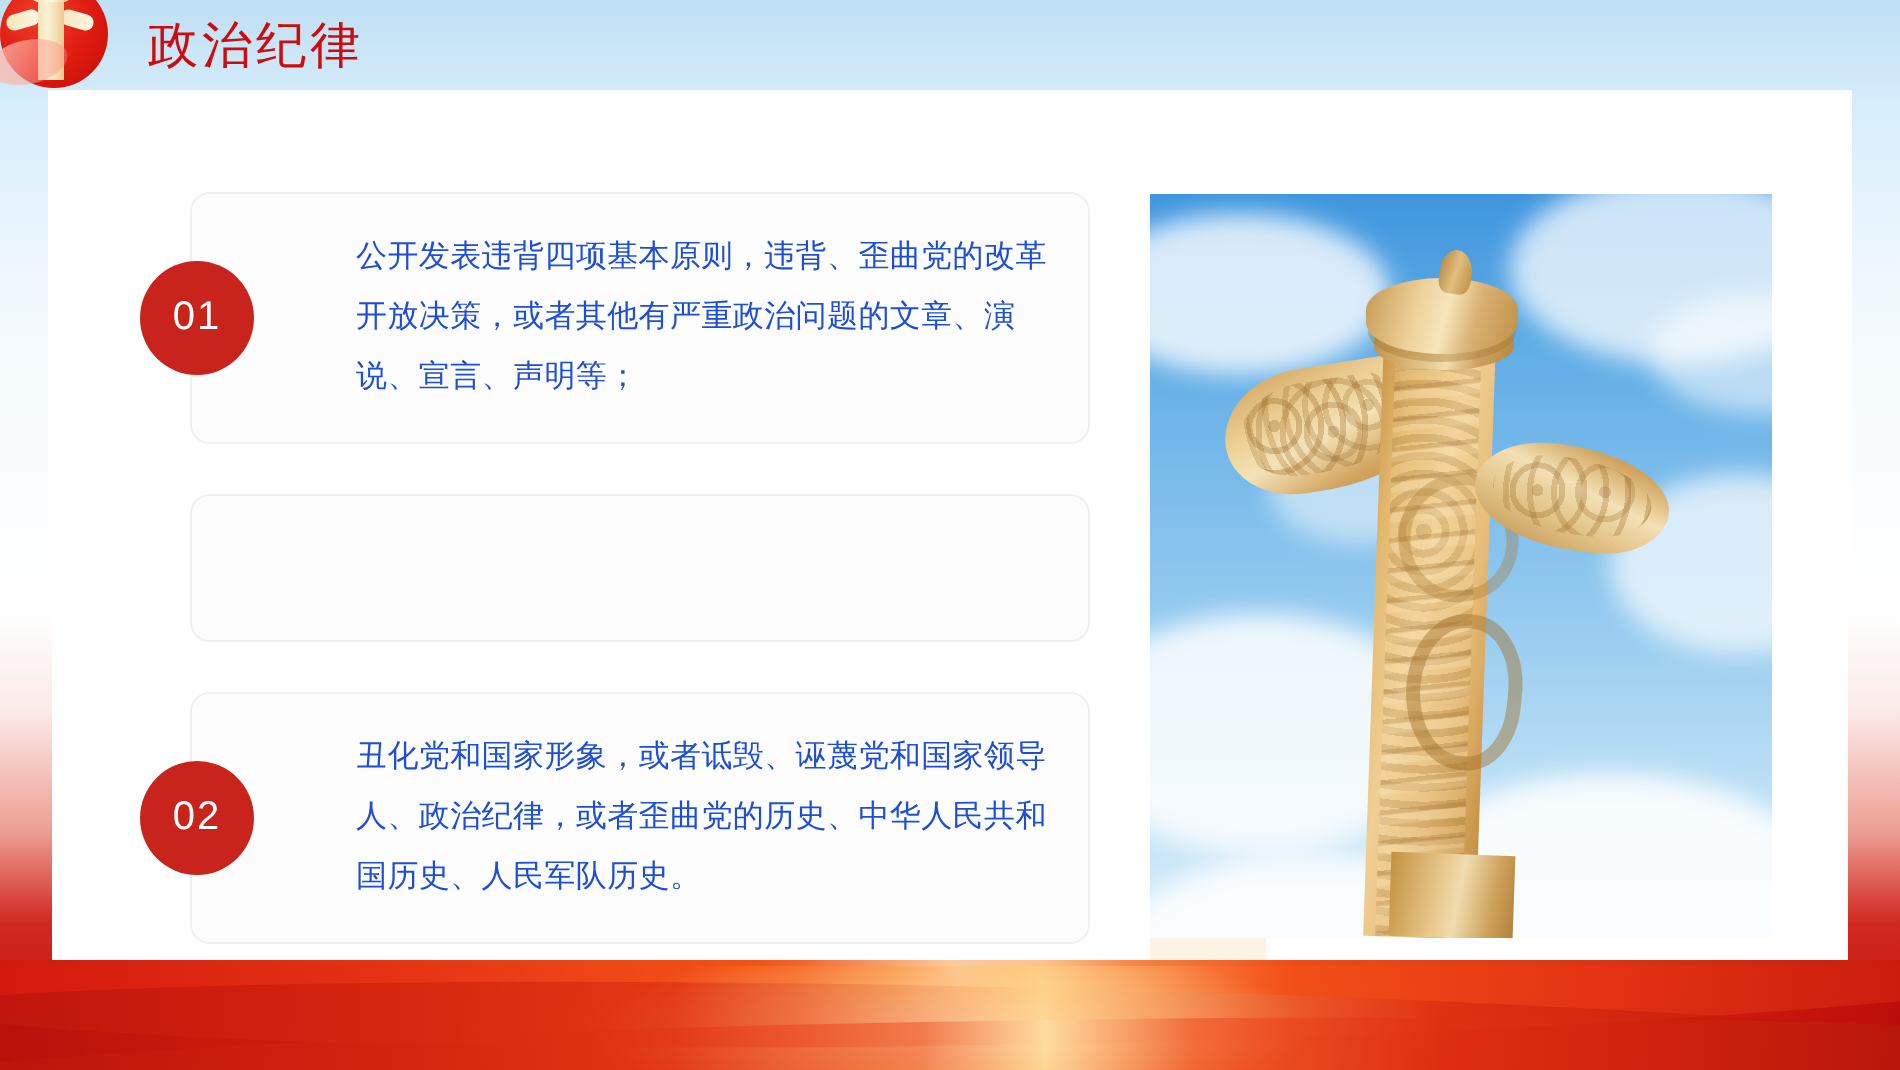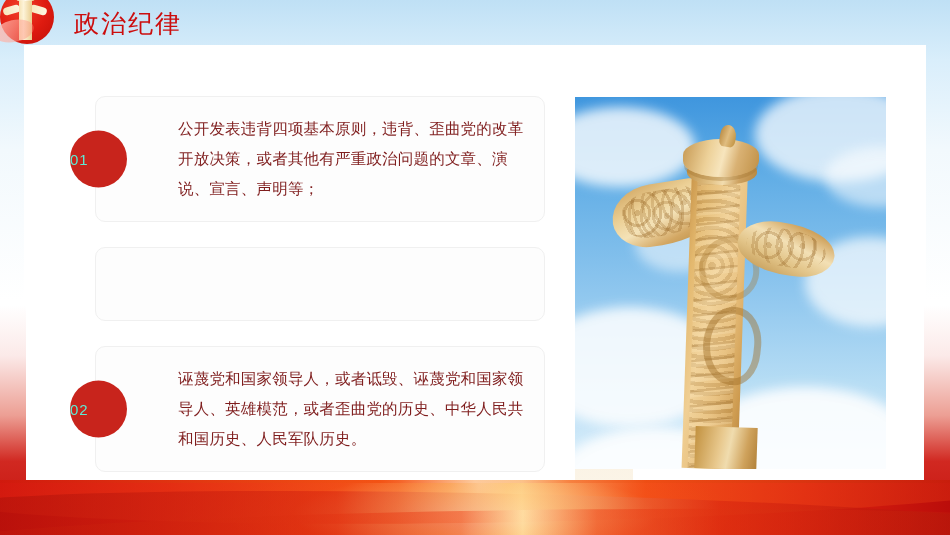--- a/index.html
+++ b/index.html
@@ -232,31 +232,31 @@
 
   .badge {
     position: absolute;
     left: -26px;
     top: 50%;
     transform: translateY(-50%);
     width: 57px;
     height: 57px;
     border-radius: 50%;
     background: #c8241c;
-    color: #5eead4;
-    font-size: 15px;
+    color: #ffffff;
+    font-size: 20px;
     line-height: 57px;
-    text-align: left;
+    text-align: center;
     letter-spacing: 1px;
   }
 
   .item-text {
     font-size: 15.5px;
     line-height: 30px;
-    color: #7f1d1d;
+    color: #1d4ed8;
     letter-spacing: 0.2px;
   }
 
   
   .photo {
     position: absolute;
     left: 551px;
     top: 52px;
     width: 311px;
     height: 372px;
@@ -425,21 +425,21 @@
       <div class="item">
         <div class="badge">01</div>
         <div class="item-text">公开发表违背四项基本原则，违背、歪曲党的改革开放决策，或者其他有严重政治问题的文章、演说、宣言、声明等；</div>
       </div>
 
       <div class="item">
       </div>
 
       <div class="item">
         <div class="badge">02</div>
-        <div class="item-text">诬蔑党和国家领导人，或者诋毁、诬蔑党和国家领导人、英雄模范，或者歪曲党的历史、中华人民共和国历史、人民军队历史。</div>
+        <div class="item-text">丑化党和国家形象，或者诋毁、诬蔑党和国家领导人、政治纪律，或者歪曲党的历史、中华人民共和国历史、人民军队历史。</div>
       </div>
 
     </div>
 
     <div class="photo">
       <div class="cloud c1"></div>
       <div class="cloud c2"></div>
       <div class="cloud c7"></div>
       <div class="cloud c3"></div>
       <div class="cloud c6"></div>

